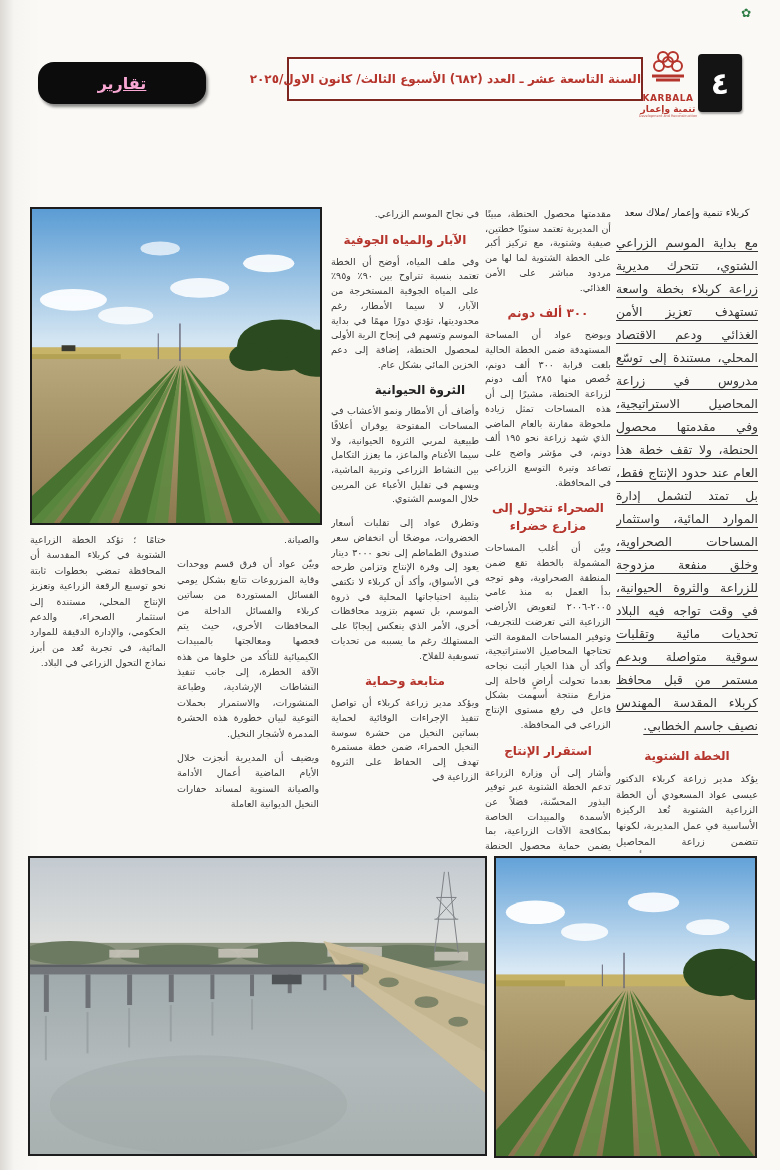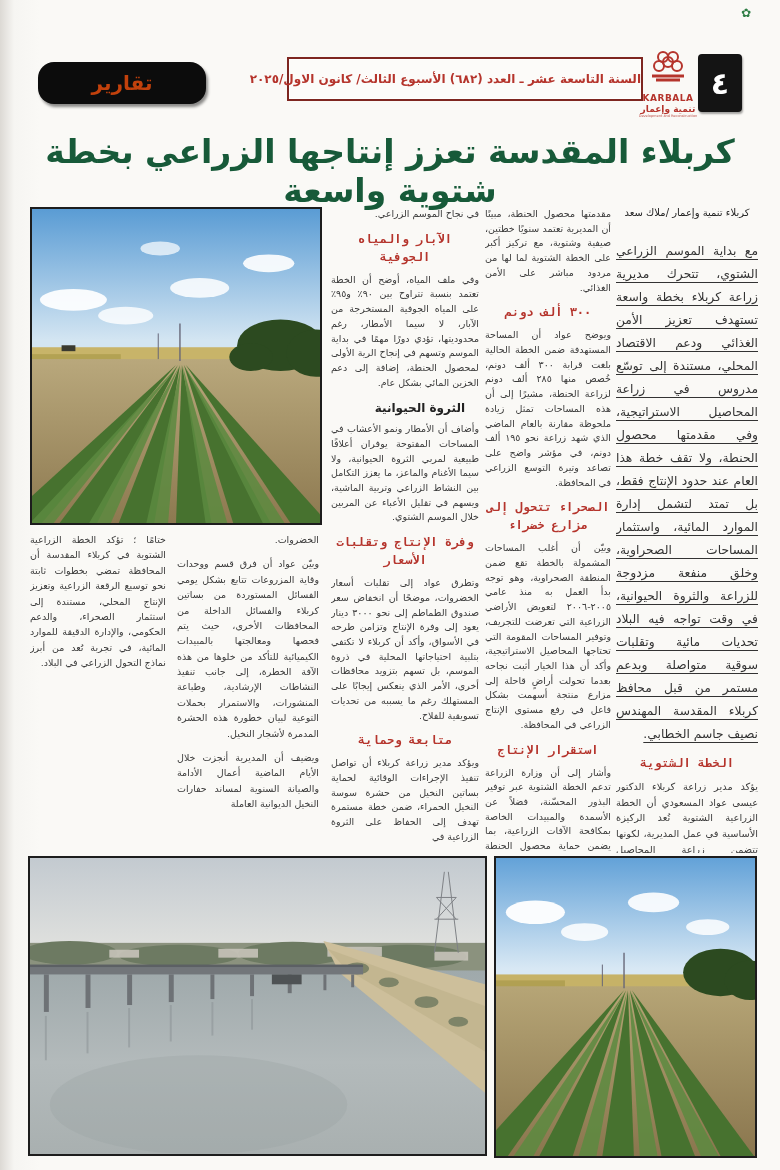--- a/index.html
+++ b/index.html
@@ -35,44 +35,44 @@
     background:#fcfbf9;border:2px solid #7e2620;box-shadow:0 0 0 1px #fff inset;
     display:flex;align-items:center;
   }
   .issue-box span{color:#b5342c;font-weight:bold;font-size:12px;white-space:nowrap;}
   .badge-reports{
     position:absolute;top:62px;left:38px;width:168px;height:42px;
     background:#0c0c0c;border-radius:16px;
     display:flex;align-items:center;justify-content:center;
     box-shadow:2px 3px 3px rgba(0,0,0,.45);
   }
-  .badge-reports span{color:#c2410c;font-weight:bold;font-size:20px;}
+  .badge-reports span{color:#f9a8d4;font-weight:bold;font-size:16px;text-decoration:underline;}
   
   .headline{
     position:absolute;top:132px;left:0;right:0;height:60px;margin:0;
     text-align:center;color:#175a39;font-size:33px;font-weight:800;
     letter-spacing:-.5px;
   }
   
   .col{position:absolute;overflow:hidden;color:#3a3a3a;}
   .col p{margin:0 0 9px 0;text-align:justify;}
   .col1{left:616px;top:205px;width:142px;height:648px;}
   .col2{left:485px;top:207px;width:126px;height:646px;font-size:9.5px;line-height:1.55;}
   .col3{left:331px;top:207px;width:148px;height:646px;font-size:9.5px;line-height:1.55;}
   .col4{left:177px;top:532px;width:142px;height:320px;font-size:9.5px;line-height:1.62;}
   .col5{left:30px;top:532px;width:136px;height:320px;font-size:9.5px;line-height:1.62;}
-  .byline{font-size:10px;color:#222;text-align:center;margin:2px 0 22px 0;}
+  .byline{font-size:10px;color:#222;text-align:center;margin:2px 0 14px 0;}
   .intro{
     font-size:12.3px;line-height:23px;color:#333;
     text-decoration:underline;text-decoration-thickness:1px;text-underline-offset:4px;
   }
   .col1 .bodytext{font-size:9.8px;line-height:1.6;}
   .subhead{
     margin:4px 0 6px 0;text-align:center;
-    color:#b5342c;font-size:12px;font-weight:bold;line-height:1.5;font-family:Liberation Mono, monospace;
+    color:#b5342c;font-size:12px;font-weight:bold;line-height:1.5;
   }
   .subhead-sm{margin:2px 0 4px 0;color:#222;font-size:12px;font-weight:bold;text-align:right;padding-right:14px;}
   
   figure{margin:0;padding:0;position:absolute;}
   .photo{border:2px solid #1d1d1d;background:#dde;box-sizing:border-box;}
   .photo svg{display:block;width:100%;height:100%;}
   .photo-top{left:30px;top:207px;width:292px;height:318px;}
   .photo-river{left:28px;top:856px;width:459px;height:300px;}
   .photo-field2{left:494px;top:856px;width:263px;height:302px;}
 </style>
@@ -106,21 +106,20 @@
   </div>
 
   <div class="issue-box">
     <span>السنة التاسعة عشر ـ العدد (٦٨٢) الأسبوع الثالث/ كانون الاول/٢٠٢٥</span>
   </div>
 
   <div class="badge-reports">
     <span>تقارير</span>
   </div>
 
-  <h1 class="headline">كربلاء المقدسة تعزز إنتاجها الزراعي بخطة شتوية واسعة</h1>
 
   <figure class="photo photo-top">
     <svg viewBox="0 0 292 318" preserveAspectRatio="none">
       <defs>
         <linearGradient id="sky1" x1="0" y1="0" x2="0" y2="1">
           <stop offset="0" stop-color="#5a9cd4"></stop>
             <stop offset="0.85" stop-color="#d3e5f2"></stop>
         </linearGradient>
         <linearGradient id="soil1" x1="0" y1="0" x2="0" y2="1">
           <stop offset="0" stop-color="#b9a87c"></stop>
@@ -179,28 +178,27 @@
       <h3 class="subhead">استقرار الإنتاج</h3>
       <p>وأشار إلى أن وزارة الزراعة تدعم الخطة الشتوية عبر توفير البذور المحسّنة، فضلاً عن الأسمدة والمبيدات الخاصة بمكافحة الآفات الزراعية، بما يضمن حماية محصول الحنطة وتحقيق إنتاج مستقر، لافتًا إلى أن هذا الدعم يشكل عاملًا حاسمًا</p>
     </section>
 
     <section class="col col3">
       <p>في نجاح الموسم الزراعي.</p>
       <h3 class="subhead">الآبار والمياه الجوفية</h3>
       <p>وفي ملف المياه، أوضح أن الخطة تعتمد بنسبة تتراوح بين ٩٠٪ و٩٥٪ على المياه الجوفية المستخرجة من الآبار، لا سيما الأمطار، رغم محدوديتها، تؤدي دورًا مهمًا في بداية الموسم وتسهم في إنجاح الرية الأولى لمحصول الحنطة، إضافة إلى دعم الخزين المائي بشكل عام.</p>
       <h4 class="subhead-sm">الثروة الحيوانية</h4>
       <p>وأضاف أن الأمطار ونمو الأعشاب في المساحات المفتوحة يوفران أعلافًا طبيعية لمربي الثروة الحيوانية، ولا سيما الأغنام والماعز، ما يعزز التكامل بين النشاط الزراعي وتربية الماشية، ويسهم في تقليل الأعباء عن المربين خلال الموسم الشتوي.</p>
-      <h3 class="subhead">وفرة الإنتاج وتقلبات الأسعار</h3>
       <p>وتطرق عواد إلى تقلبات أسعار الخضروات، موضحًا أن انخفاض سعر صندوق الطماطم إلى نحو ٣٠٠٠ دينار يعود إلى وفرة الإنتاج وتزامن طرحه في الأسواق، وأكد أن كربلاء لا تكتفي بتلبية احتياجاتها المحلية في ذروة الموسم، بل تسهم بتزويد محافظات أخرى، الأمر الذي ينعكس إيجابًا على المستهلك رغم ما يسببه من تحديات تسويقية للفلاح.</p>
       <h3 class="subhead">متابعة وحماية</h3>
       <p>ويؤكد مدير زراعة كربلاء أن تواصل تنفيذ الإجراءات الوقائية لحماية بساتين النخيل من حشرة سوسة النخيل الحمراء، ضمن خطة مستمرة تهدف إلى الحفاظ على الثروة الزراعية في</p>
     </section>
 
     <section class="col col4">
-      <p>الخضروات.</p>
+      <p>والصيانة.</p>
       <p>وبيّن عواد أن فرق قسم ووحدات وقاية المزروعات تتابع بشكل يومي الفسائل المستوردة من بساتين كربلاء والفسائل الداخلة من المحافظات الأخرى، حيث يتم فحصها ومعالجتها بالمبيدات الكيميائية للتأكد من خلوها من هذه الآفة الخطرة، إلى جانب تنفيذ النشاطات الإرشادية، وطباعة المنشورات، والاستمرار بحملات التوعية لبيان خطورة هذه الحشرة المدمرة لأشجار النخيل.</p>
       <p>ويضيف أن المديرية أنجزت خلال الأيام الماضية أعمال الأدامة والصيانة السنوية لمساند حفارات النخيل الديوانية العاملة</p>
     </section>
 
     <section class="col col5">
       <p>ختامًا ؛ تؤكد الخطة الزراعية الشتوية في كربلاء المقدسة أن المحافظة تمضي بخطوات ثابتة نحو توسيع الرقعة الزراعية وتعزيز الإنتاج المحلي، مستندة إلى استثمار الصحراء، والدعم الحكومي، والإدارة الدقيقة للموارد المائية، في تجربة تُعد من أبرز نماذج التحول الزراعي في البلاد.</p>
     </section>
   </main>
 
   <figure class="photo photo-river">

